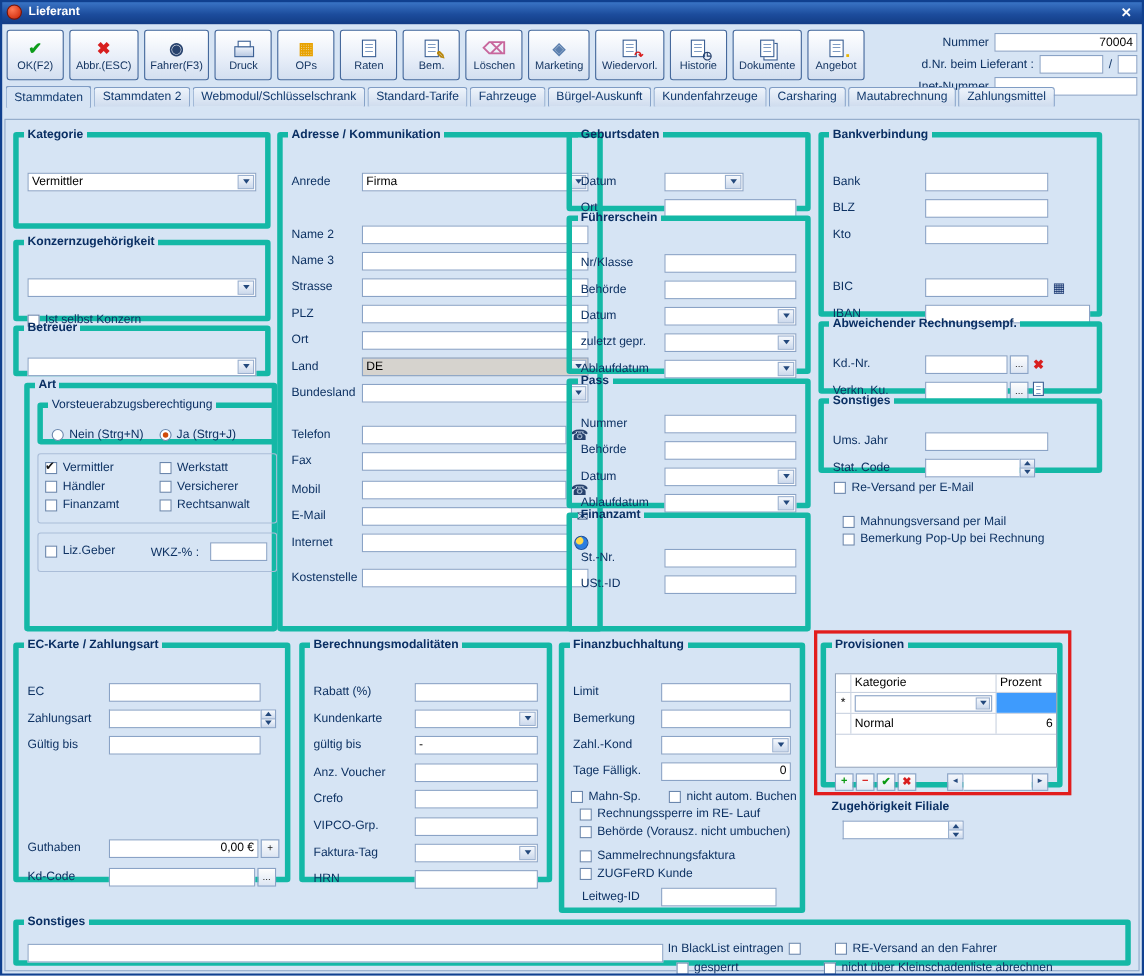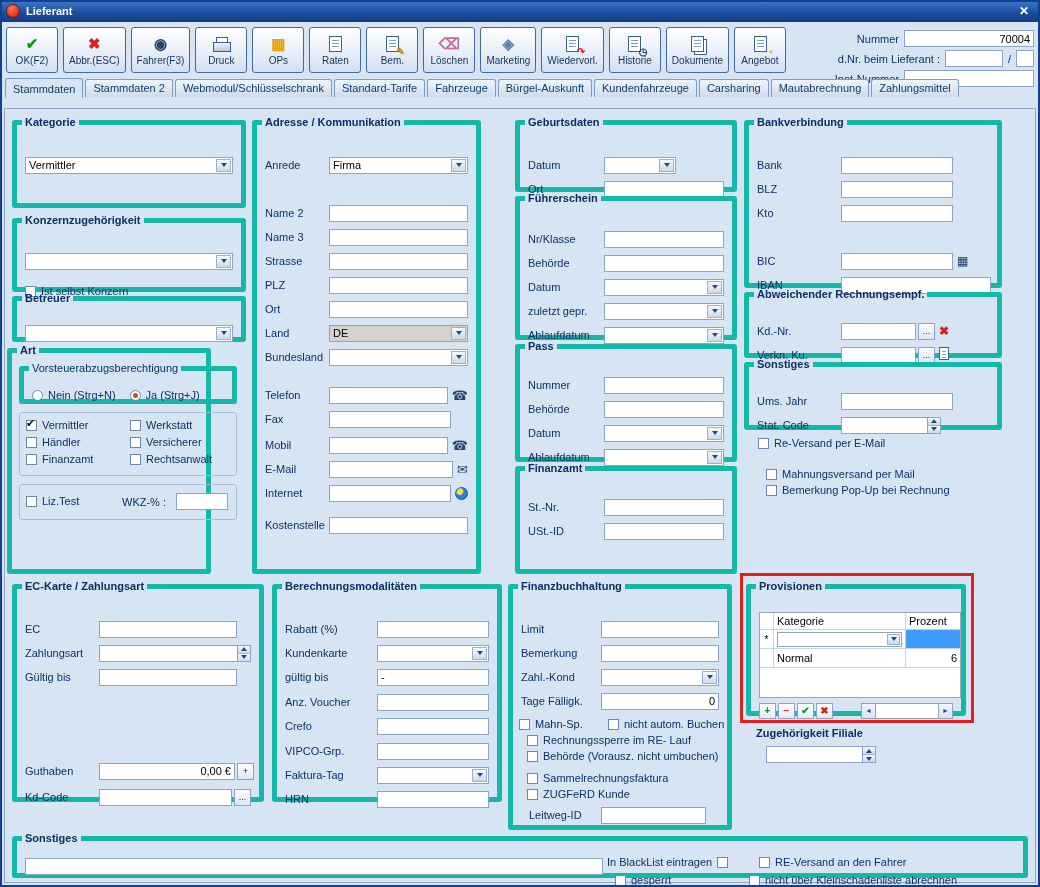--- a/index.html
+++ b/index.html
@@ -277,21 +277,21 @@
   <div class="row" style="top:20px">
     <div class="sel flex">
       <span></span>
       <span class="sbtn">
           <i class="arrdn"></i>
         </span>
     </div>
   </div>
 </fieldset>
 
-<fieldset class="fs" style="left:7px;top:344px;width:204px;height:230px">
+<fieldset class="fs" style="left:22px;top:344px;width:230px;height:230px">
   <legend>Art</legend>
   <fieldset class="fs" style="left:7px;top:6px;width:218px;height:42px">
     <legend style="font-weight:normal">Vorsteuerabzugsberechtigung</legend>
     <div class="row" style="top:12px">
       <span class="rad"></span>
       <span class="cbl">Nein (Strg+N)</span>
       <span class="rad on" style="margin-left:14px"></span>
       <span class="cbl">Ja (Strg+J)</span>
     </div>
   </fieldset>
@@ -317,28 +317,28 @@
       <span class="cbl">Finanzamt</span>
     </div>
     <div class="cbrow" style="left:110px;top:40px">
       <span class="cb"></span>
       <span class="cbl">Rechtsanwalt</span>
     </div>
   </div>
   <div class="subbox" style="left:7px;top:128px;width:218px;height:36px">
     <div class="cbrow" style="left:6px;top:10px">
       <span class="cb"></span>
-      <span class="cbl">Liz.Test</span>
+      <span class="cbl">Liz.Geber</span>
     </div>
     <span class="lbl" style="position:absolute;left:102px;top:11px">WKZ-% :</span>
     <input class="inp" style="position: absolute; left: 156px; top: 8px; width: 52px;" value="">
   </div>
 </fieldset>
 
-<fieldset class="fs" style="left:252px;top:116px;width:229px;height:458px">
+<fieldset class="fs" style="left:252px;top:116px;width:296px;height:458px">
   <legend>Adresse / Kommunikation</legend>
   <div class="row" style="top:28px">
     <span class="lbl w64">Anrede</span>
     <div class="sel flex">
       <span>Firma</span>
       <span class="sbtn">
           <i class="arrdn"></i>
         </span>
     </div>
   </div>

